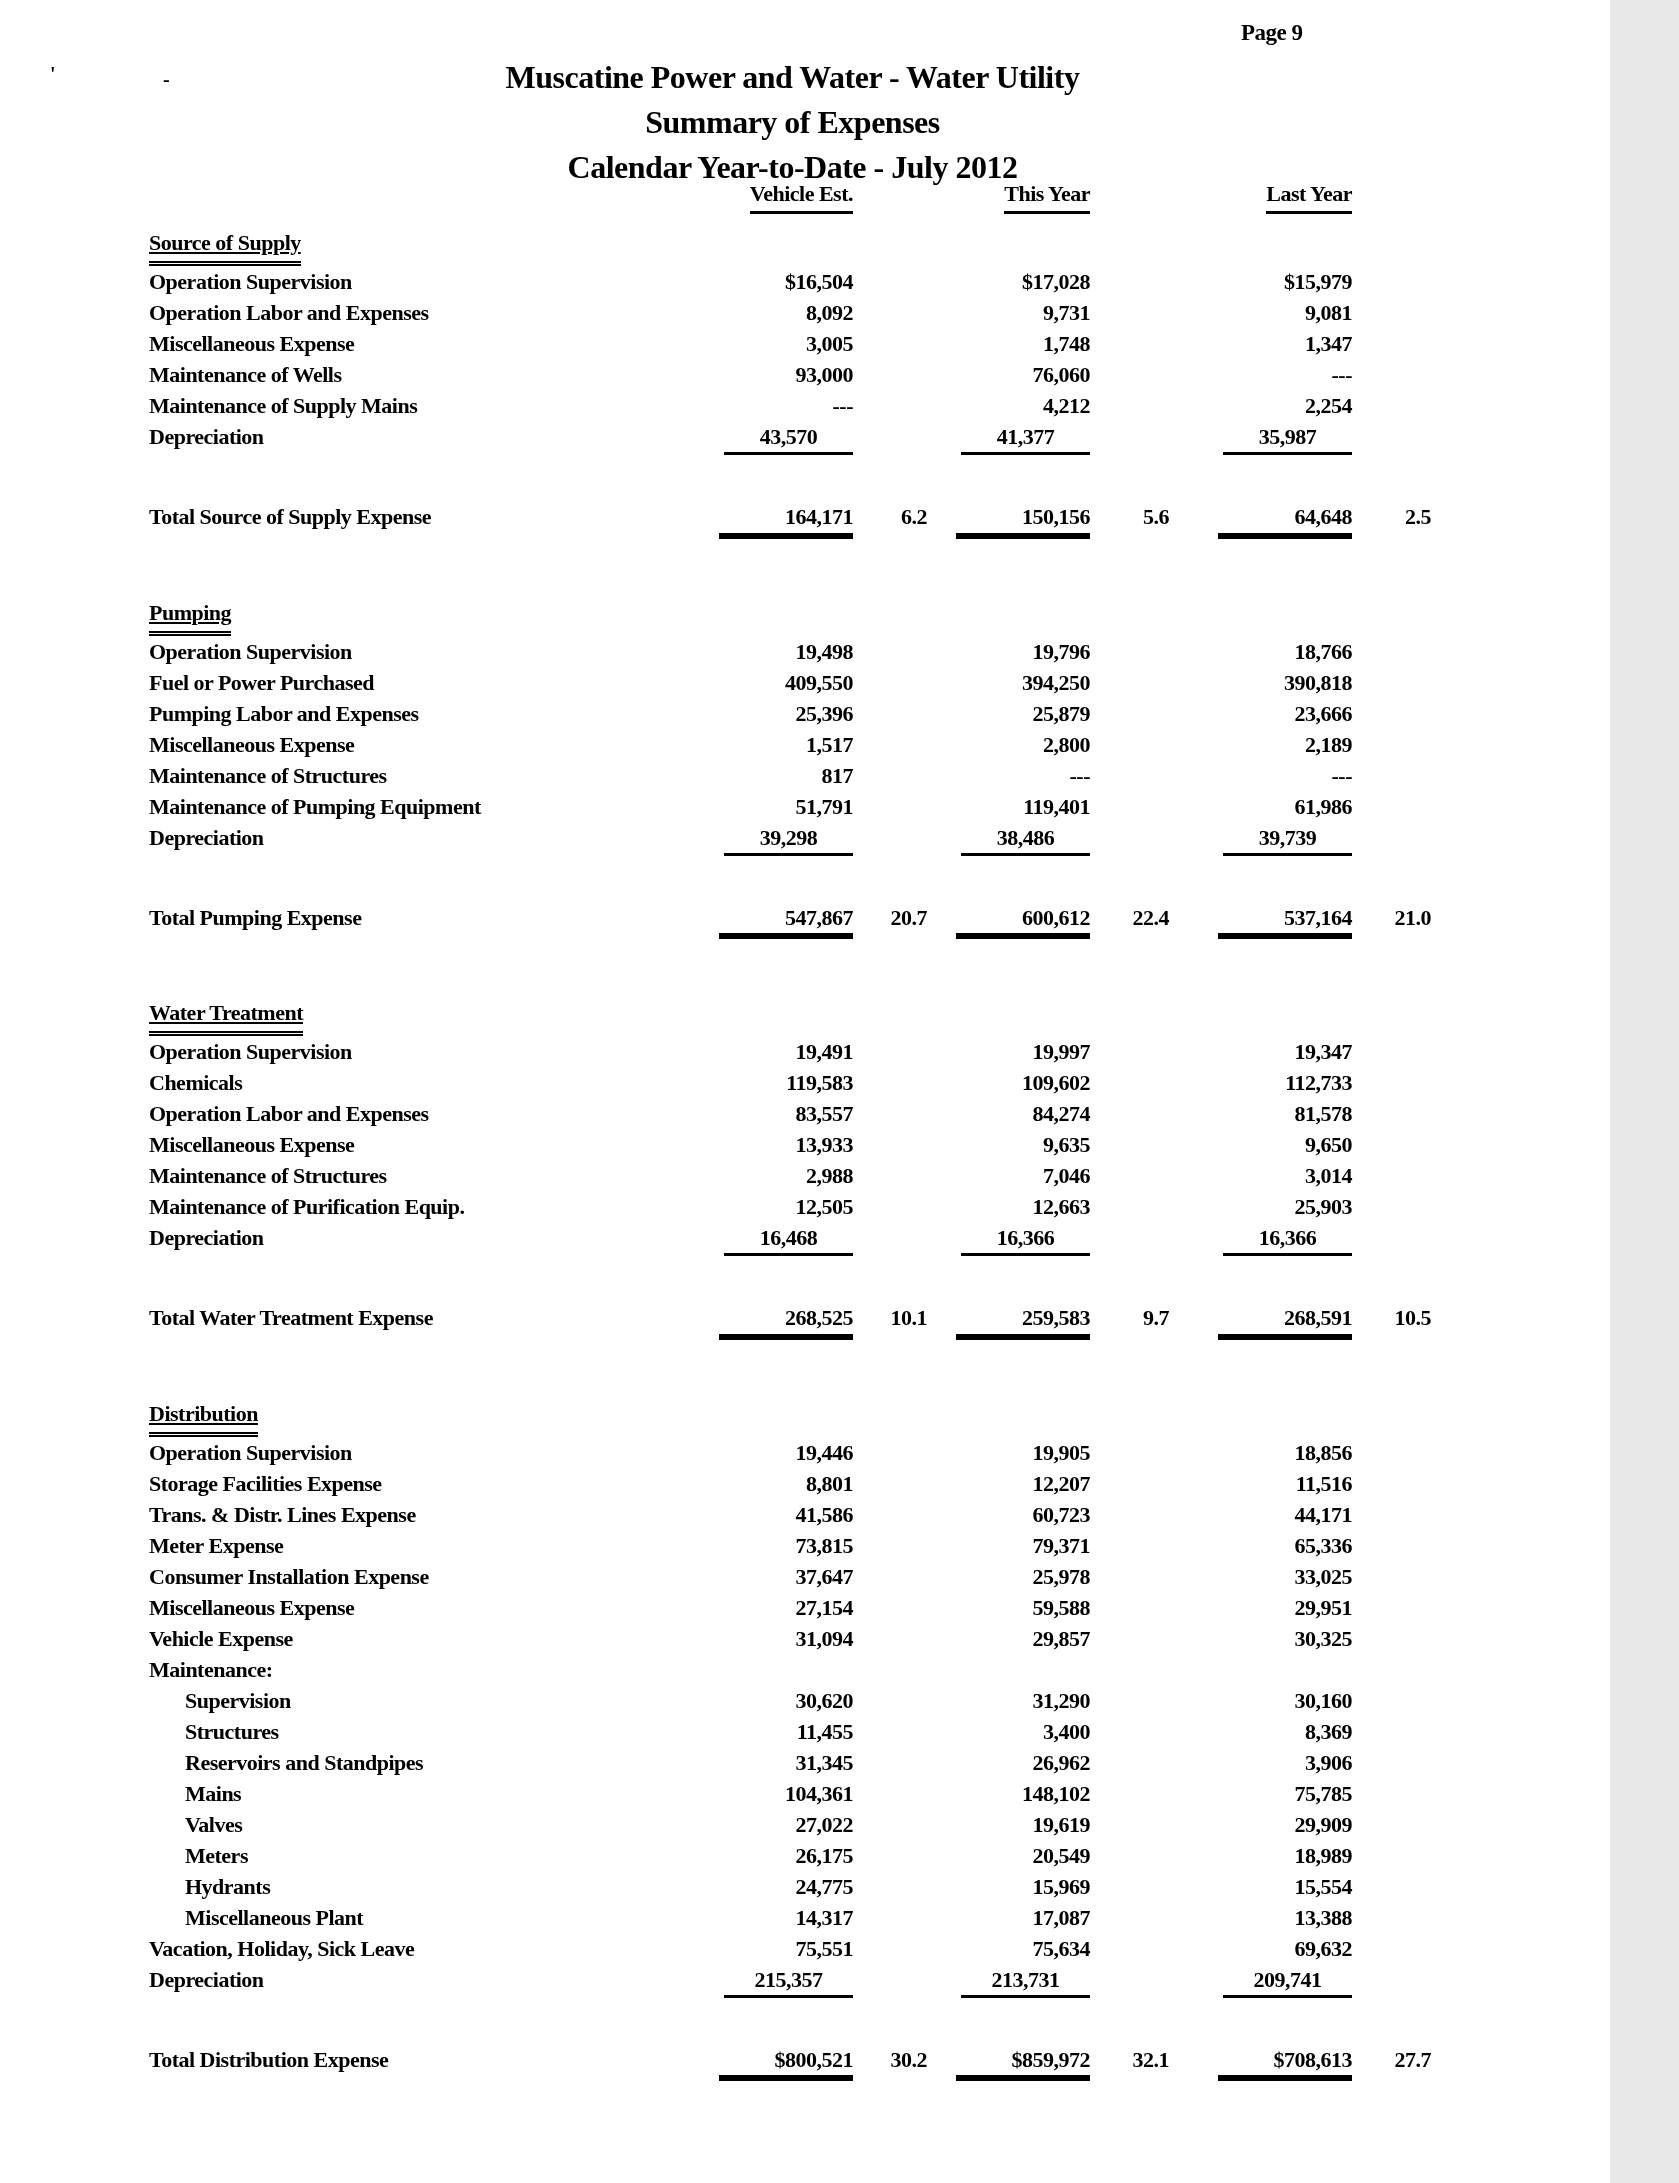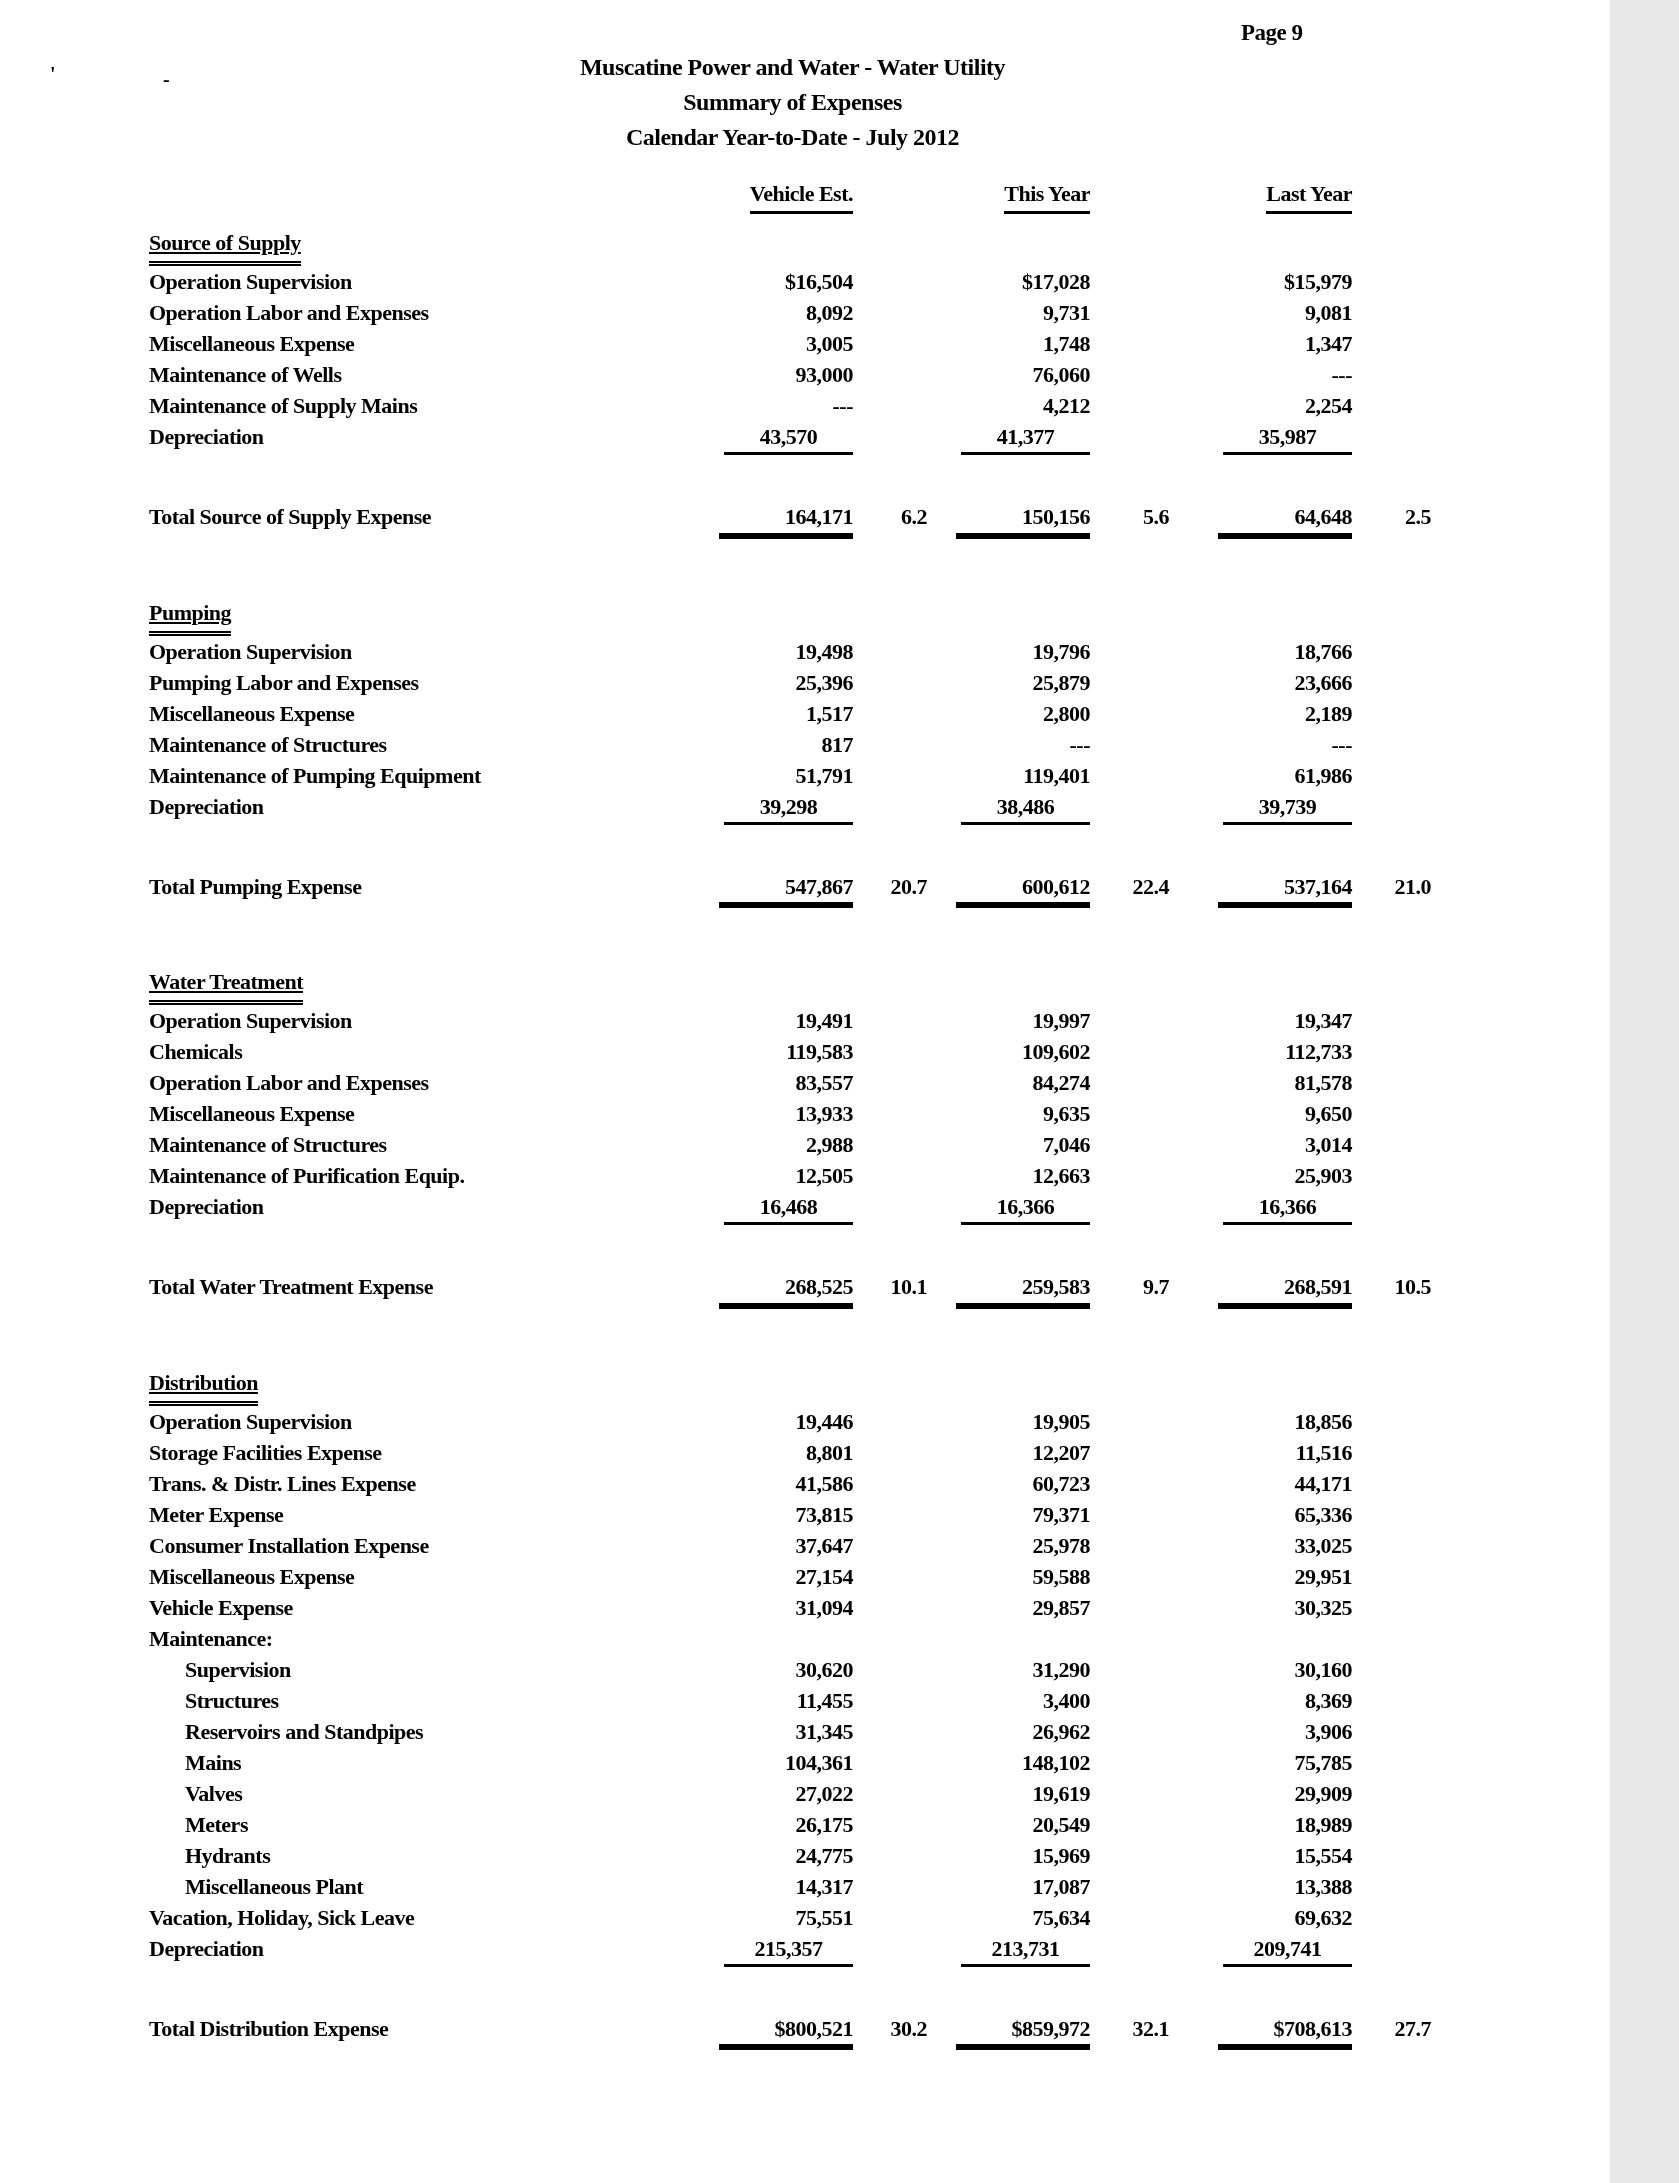--- a/index.html
+++ b/index.html
@@ -29,23 +29,24 @@
   .mark1 { left: 50px; top: 63px; }
   .mark2 { left: 163px; top: 68px; }
   .title-block {
     position: absolute;
     left: 0;
     top: 50px;
     width: 1585px;
     text-align: center;
   }
   .title-line {
-    font-size: 24px;
+    font-size: 32px;
     line-height: 35px;
     white-space: nowrap;
+    margin-top: 10px;
   }
   .table {
     position: absolute;
     left: 149px;
     top: 178px;
     width: 1283px;
   }
   .row {
     display: grid;
     grid-template-columns: 570px 134px 74px 163px 79px 183px 79px;
@@ -197,20 +198,29 @@
         <div class="row data-row">
           <div class="cell label">Operation Supervision</div>
           <div class="cell num"><span class="amt">19,498</span></div>
           <div class="cell num"><span class="amt"></span></div>
           <div class="cell num"><span class="amt">19,796</span></div>
           <div class="cell num"><span class="amt"></span></div>
           <div class="cell num"><span class="amt">18,766</span></div>
           <div class="cell num"><span class="amt"></span></div>
         </div>
         <div class="row data-row">
+          <div class="cell label">Fuel or Power Purchased</div>
+          <div class="cell num"><span class="amt">409,550</span></div>
+          <div class="cell num"><span class="amt"></span></div>
+          <div class="cell num"><span class="amt">394,250</span></div>
+          <div class="cell num"><span class="amt"></span></div>
+          <div class="cell num"><span class="amt">390,818</span></div>
+          <div class="cell num"><span class="amt"></span></div>
+        </div>
+        <div class="row data-row">
           <div class="cell label">Pumping Labor and Expenses</div>
           <div class="cell num"><span class="amt">25,396</span></div>
           <div class="cell num"><span class="amt"></span></div>
           <div class="cell num"><span class="amt">25,879</span></div>
           <div class="cell num"><span class="amt"></span></div>
           <div class="cell num"><span class="amt">23,666</span></div>
           <div class="cell num"><span class="amt"></span></div>
         </div>
         <div class="row data-row">
           <div class="cell label">Miscellaneous Expense</div>

